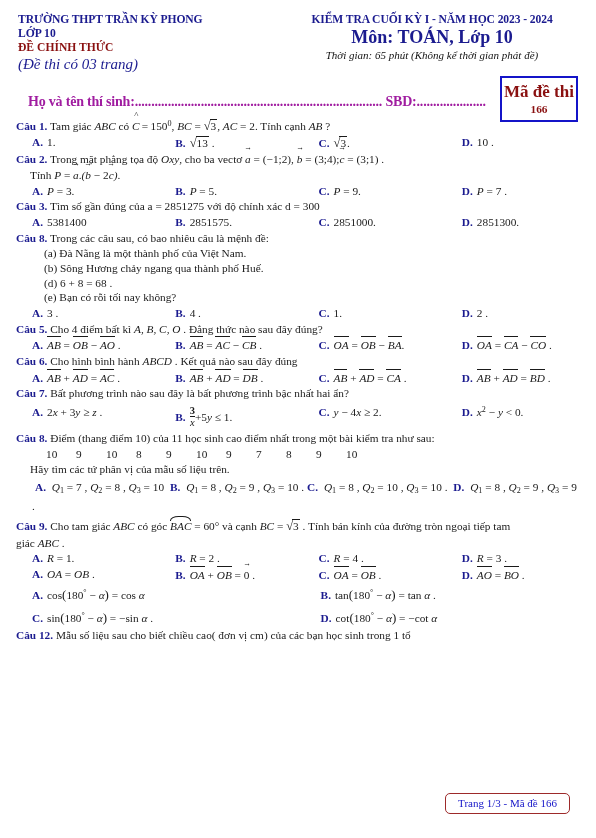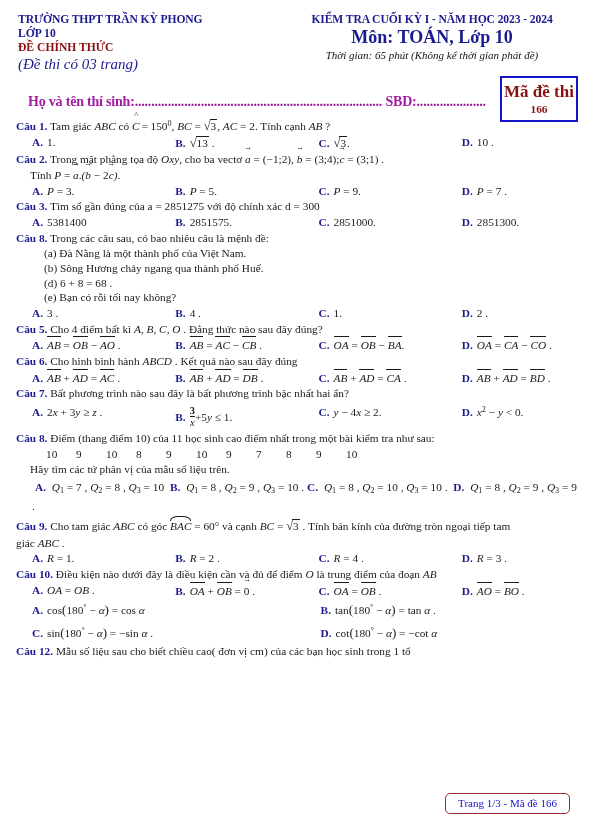--- a/index.html
+++ b/index.html
@@ -494,24 +494,20 @@
             <span><span class="mi">R</span> = 4 .</span>
           </div>
         <div class="opt">
             <span class="ol">D.</span>
             <span><span class="mi">R</span> = 3 .</span>
           </div>
       </div>
     </div>
 
     <div class="q">
-      <div class="qstem">
-        <span class="qlabel">Câu 10.</span>
-        Điều kiện nào dưới đây là điều kiện cần và đủ để điểm <span class="mi">O</span> là trung điểm của đoạn <span class="mi">AB</span>
-      </div>
       <div class="opts w4">
         <div class="opt">
             <span class="ol">A.</span>
             <span><span class="mi">OA</span> = <span class="mi">OB</span> .</span>
           </div>
         <div class="opt">
             <span class="ol">B.</span>
             <span><span class="vec mi">OA</span> + <span class="vec mi">OB</span> = <span class="arr">0</span> .</span>
           </div>
         <div class="opt">

